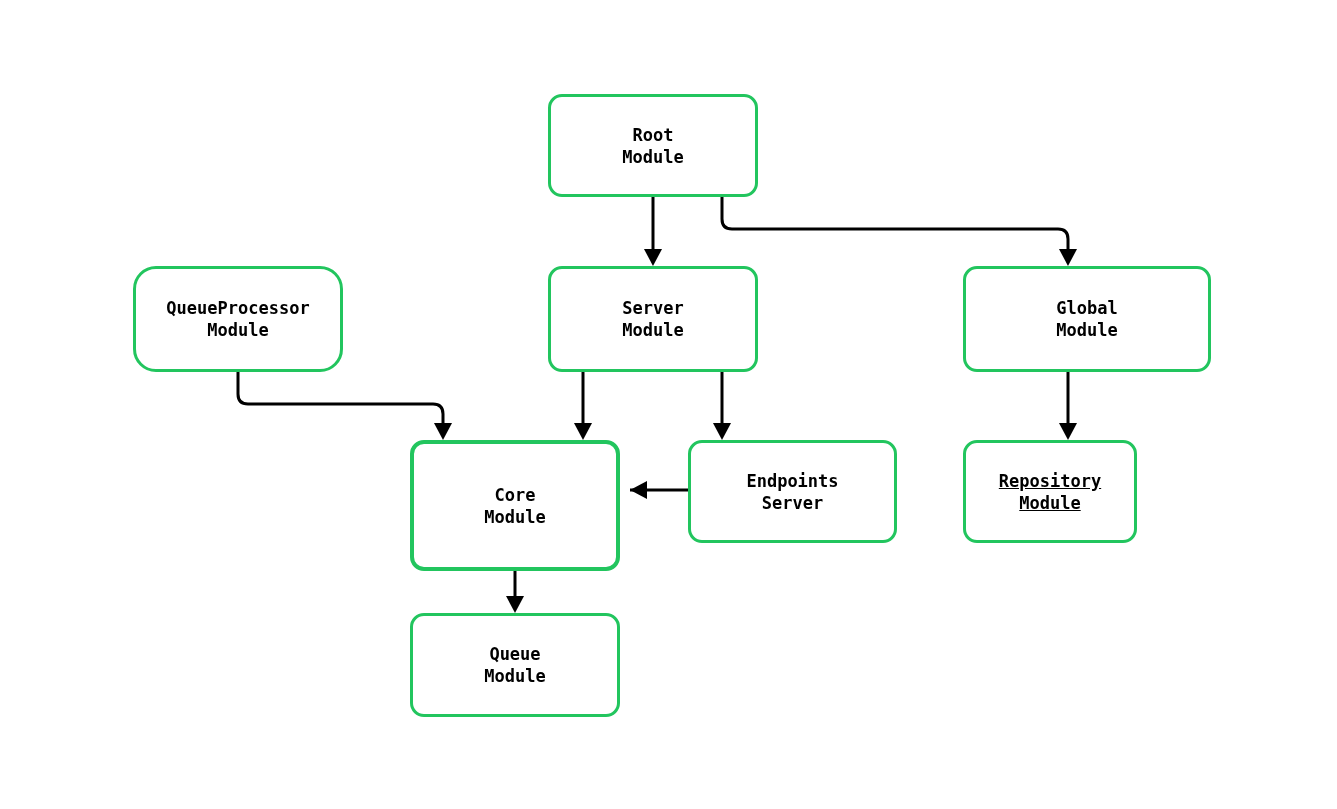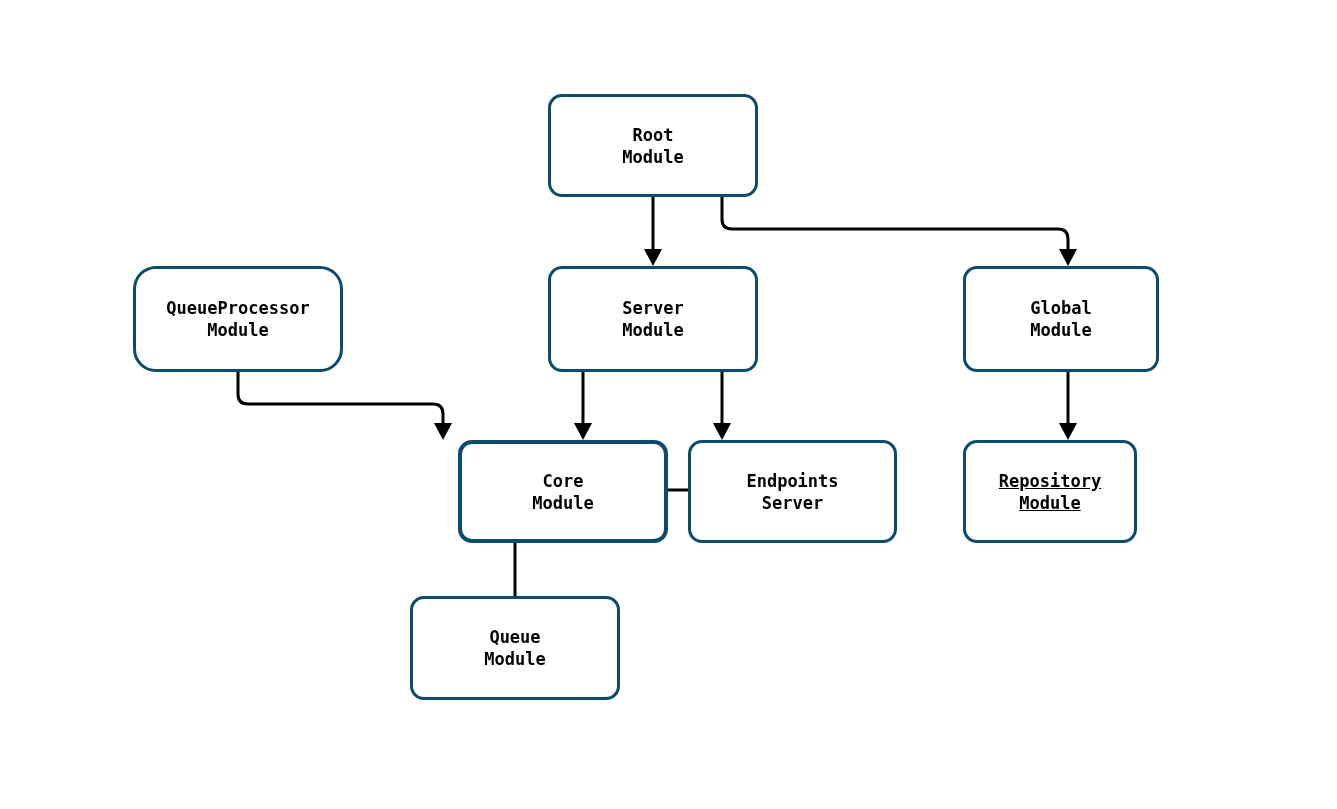--- a/index.html
+++ b/index.html
@@ -19,21 +19,21 @@
     position: absolute;
     left: 0;
     top: 0;
     width: 1337px;
     height: 809px;
   }
   .node {
     position: absolute;
     box-sizing: border-box;
     background: #ffffff;
-    border: 3px solid #0c4a6e;
+    border: 3px solid #22c55e;
     border-radius: 14px;
     display: flex;
     flex-direction: column;
     align-items: center;
     justify-content: center;
     z-index: 2;
   }
   .node.emphasis {
     border-width: 4px;
   }
@@ -85,35 +85,35 @@
 Module</div>
       </div>
       <div class="node" style="left: 133px; top: 266px; width: 210px; height: 106px; border-radius: 23px;">
         <div class="node-label">QueueProcessor
 Module</div>
       </div>
       <div class="node" style="left: 548px; top: 266px; width: 210px; height: 106px;">
         <div class="node-label">Server
 Module</div>
       </div>
-      <div class="node" style="left: 963px; top: 266px; width: 196px; height: 106px;">
+      <div class="node" style="left: 963px; top: 266px; width: 248px; height: 106px;">
         <div class="node-label">Global
 Module</div>
       </div>
-      <div class="node emphasis" style="left: 410px; top: 440px; width: 210px; height: 103px; margin-left: 48px;">
+      <div class="node emphasis" style="left: 410px; top: 440px; width: 210px; height: 131px;">
         <div class="node-label">Core
 Module</div>
       </div>
       <div class="node" style="left: 688px; top: 440px; width: 209px; height: 103px;">
         <div class="node-label">Endpoints
 Server</div>
       </div>
       <div class="node" style="left: 963px; top: 440px; width: 174px; height: 103px; text-decoration: underline;">
         <div class="node-label">Repository
 Module</div>
       </div>
-      <div class="node" style="left: 410px; top: 596px; width: 210px; height: 104px;">
+      <div class="node" style="left: 410px; top: 613px; width: 210px; height: 104px;">
         <div class="node-label">Queue
 Module</div>
       </div>
     </div>
 
 </div>
 
 </body></html>

